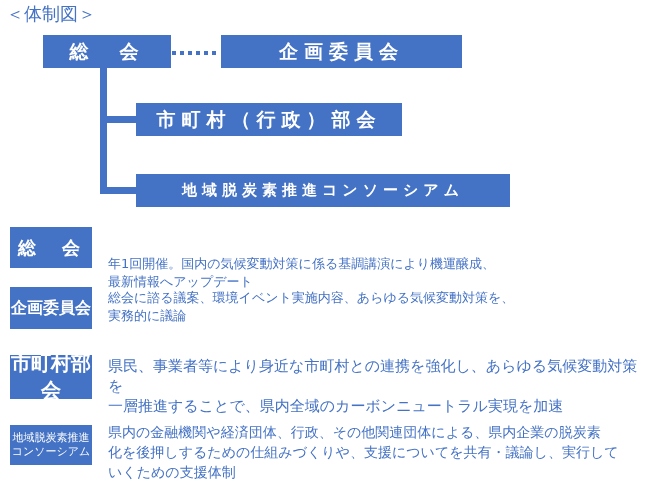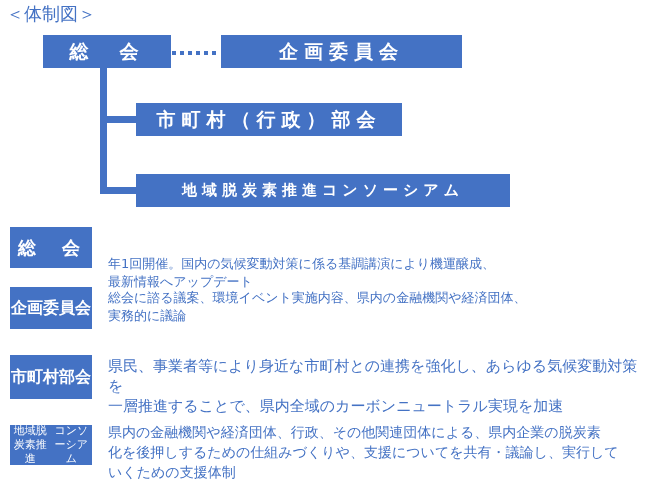--- a/index.html
+++ b/index.html
@@ -45,33 +45,33 @@
 </div>
 <div class="row-text" style="top:229px;margin-top:26px;">
   <div>年1回開催。国内の気候変動対策に係る基調講演により機運醸成、</div>
   <div>最新情報へアップデート</div>
 </div>
 
 <div class="row-label" style="top:287px;height:42px;font-size:16px;">
   <span>企画委員会</span>
 </div>
 <div class="row-text" style="top:289px;">
-  <div>総会に諮る議案、環境イベント実施内容、県内の金融機関や経済団体、</div>
+  <div>総会に諮る議案、環境イベント実施内容、あらゆる気候変動対策を、</div>
   <div>実務的に議論</div>
 </div>
 
-<div class="row-label" style="top:355px;height:44px;font-size:16px;">
+<div class="row-label" style="top:355px;height:44px;font-size:20px;">
   <span>市町村部会</span>
 </div>
 <div class="row-text" style="top:356px;font-size:15px;line-height:20px;">
   <div>県民、事業者等により身近な市町村との連携を強化し、あらゆる気候変動対策を</div>
   <div>一層推進することで、県内全域のカーボンニュートラル実現を加速</div>
 </div>
 
-<div class="row-label" style="top:425px;height:40px;font-size:11px;line-height:14px;flex-direction:row;font-weight:normal;">
+<div class="row-label" style="top:425px;height:40px;font-size:11px;line-height:14px;flex-direction:column;font-weight:normal;">
   <span>地域脱炭素推進</span>
   <span>コンソーシアム</span>
 </div>
 <div class="row-text" style="top:422px;font-size:14px;line-height:20px;">
   <div>県内の金融機関や経済団体、行政、その他関連団体による、県内企業の脱炭素</div>
   <div>化を後押しするための仕組みづくりや、支援についてを共有・議論し、実行して</div>
   <div>いくための支援体制</div>
 </div>
 
 </body></html>

